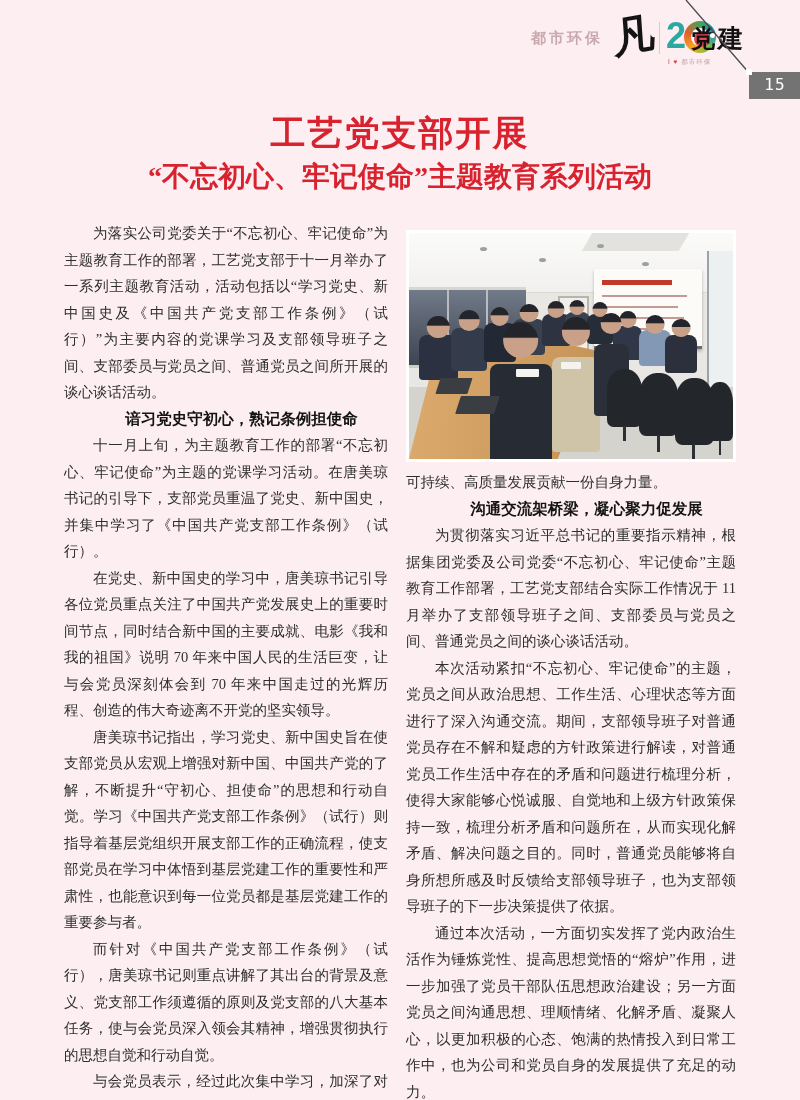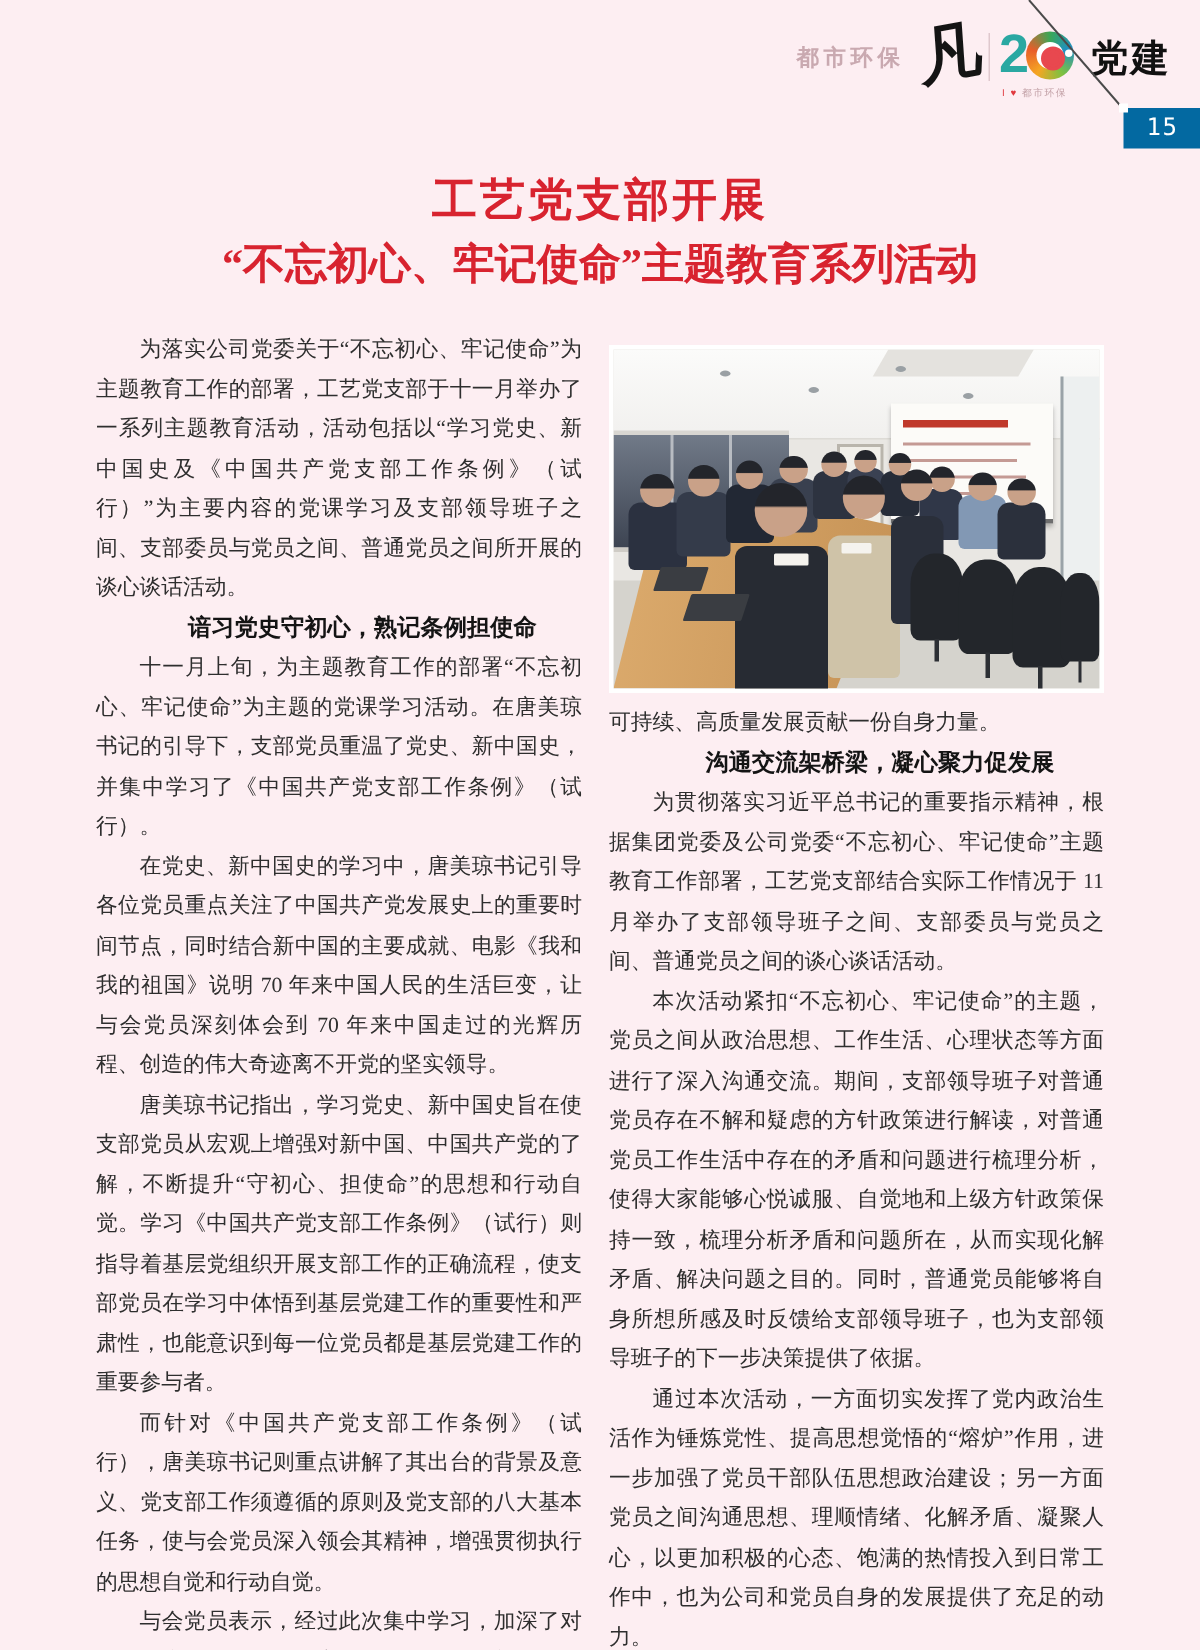--- a/index.html
+++ b/index.html
@@ -20,31 +20,31 @@
   .logo20 .zero::before{content:"";position:absolute;left:22%;top:22%;width:56%;height:56%;
                 border-radius:50%;background:#fff;}
   .logo20 .zero::after{content:"";position:absolute;left:31%;top:31%;width:38%;height:38%;
                 border-radius:50%;background:#e8484f;box-shadow:inset 0 0 0 2px #e8484f;
                 border:2px solid #e8484f;}
   .logo20 .dot{position:absolute;left:44px;top:15px;width:5px;height:5px;border-radius:50%;
                background:#fff;z-index:2;}
   .logo20-sub{position:absolute;left:668px;top:58px;font-size:6.5px;color:#c2a0a6;
               font-family:"Liberation Sans",sans-serif;letter-spacing:1px;white-space:nowrap;}
   .logo20-sub .hrt{color:#e0393f;}
-  .section-label{position:absolute;left:727px;top:22px;font-size:25px;font-weight:bold;
+  .section-label{position:absolute;left:691px;top:22px;font-size:25px;font-weight:bold;
                  color:#111;font-family:"Liberation Sans",sans-serif;letter-spacing:2px;}
-  .pagenum-box{position:absolute;left:749px;top:72px;width:52px;height:27px;background:#0369a1;}
+  .pagenum-box{position:absolute;left:749px;top:72px;width:52px;height:27px;background:#737373;}
   .pagenum-box .sq{position:absolute;left:-3px;top:-3px;width:6px;height:6px;background:#fff;}
   .pagenum{position:absolute;left:0;top:3px;width:100%;text-align:center;color:#fff;
            font-size:16px;font-family:"DejaVu Sans Mono",monospace;letter-spacing:1px;}
   .diag-svg{position:absolute;left:0;top:0;}
   
   .title{position:absolute;left:0;top:112px;width:800px;text-align:center;color:#d8232f;
          font-weight:bold;}
-  .title .t1{font-size:30px;line-height:44px;letter-spacing:2px;}
+  .title .t1{font-size:35px;line-height:44px;letter-spacing:2px;}
   .title .t2{font-size:28px;line-height:42px;letter-spacing:0px;text-align:center;}
   
   .col{position:absolute;width:324px;font-size:14.5px;line-height:26.5px;text-align:justify;}
   .col-left{left:64px;top:220px;}
   .col-right{left:406px;top:230px;width:330px;}
   .col p{margin:0;text-indent:2em;}
   .col p.noindent{text-indent:0;}
   .subhead{margin:0;text-align:center;text-indent:0;font-family:"Liberation Sans",sans-serif;
            font-size:15.5px;font-weight:bold;color:#141414;line-height:26.5px;}
   

